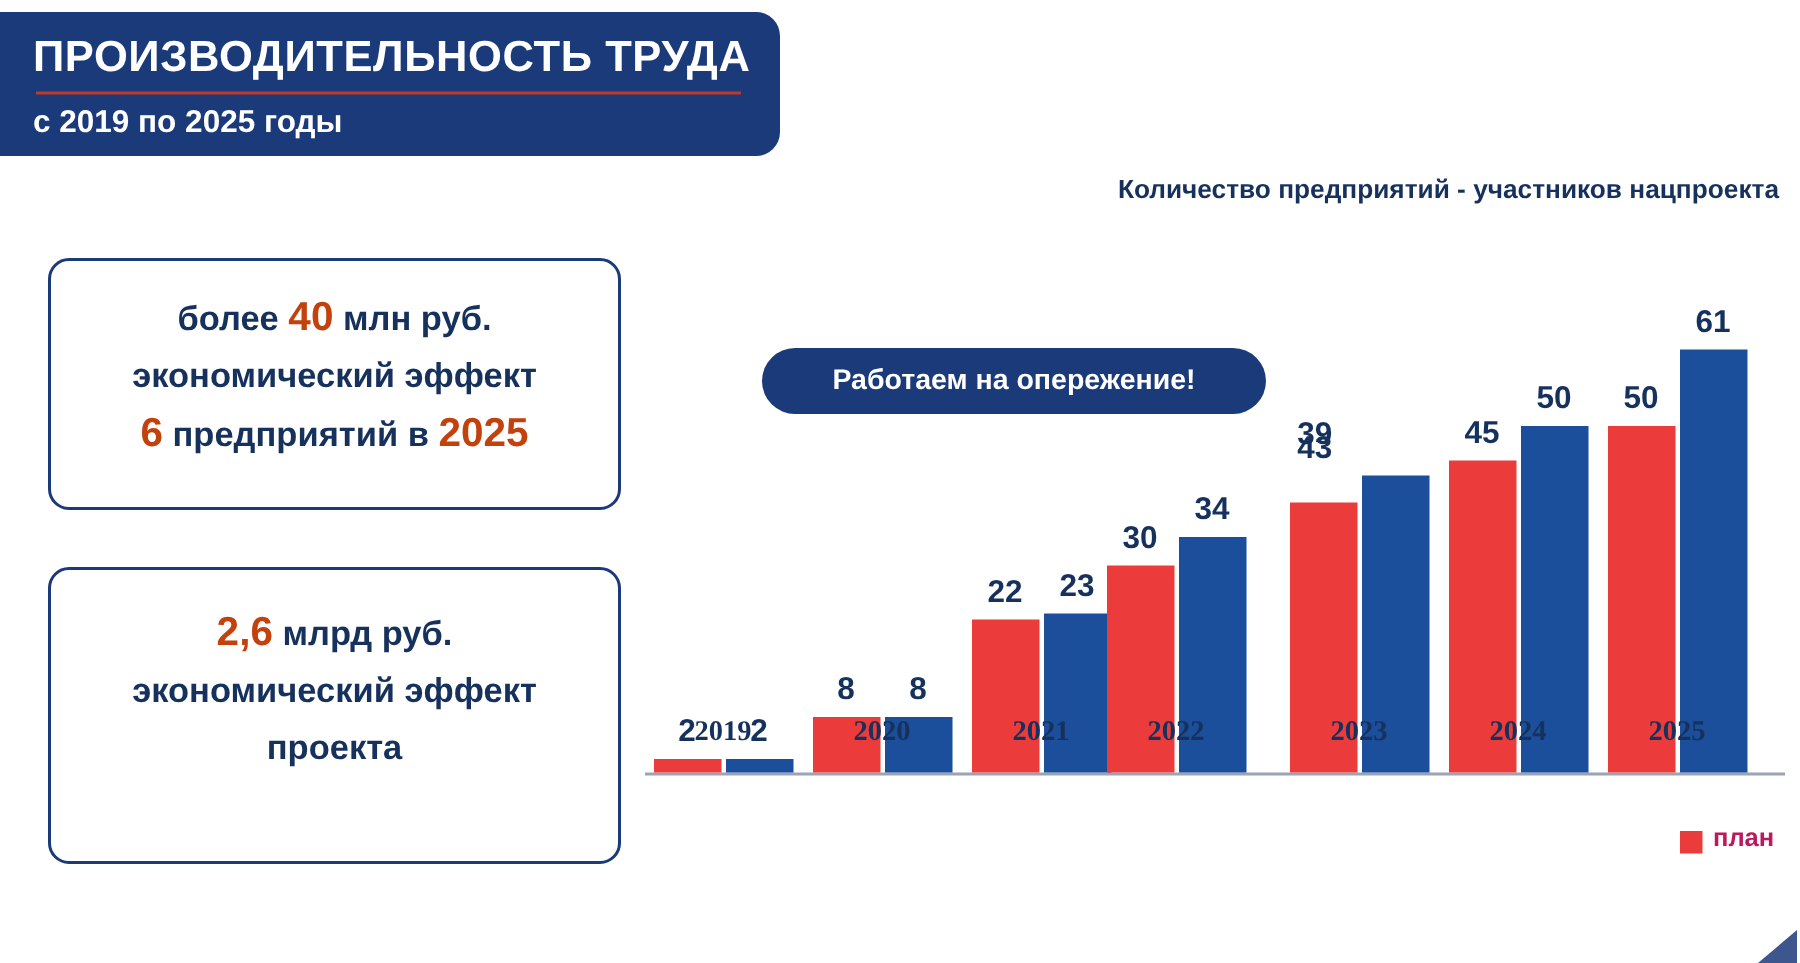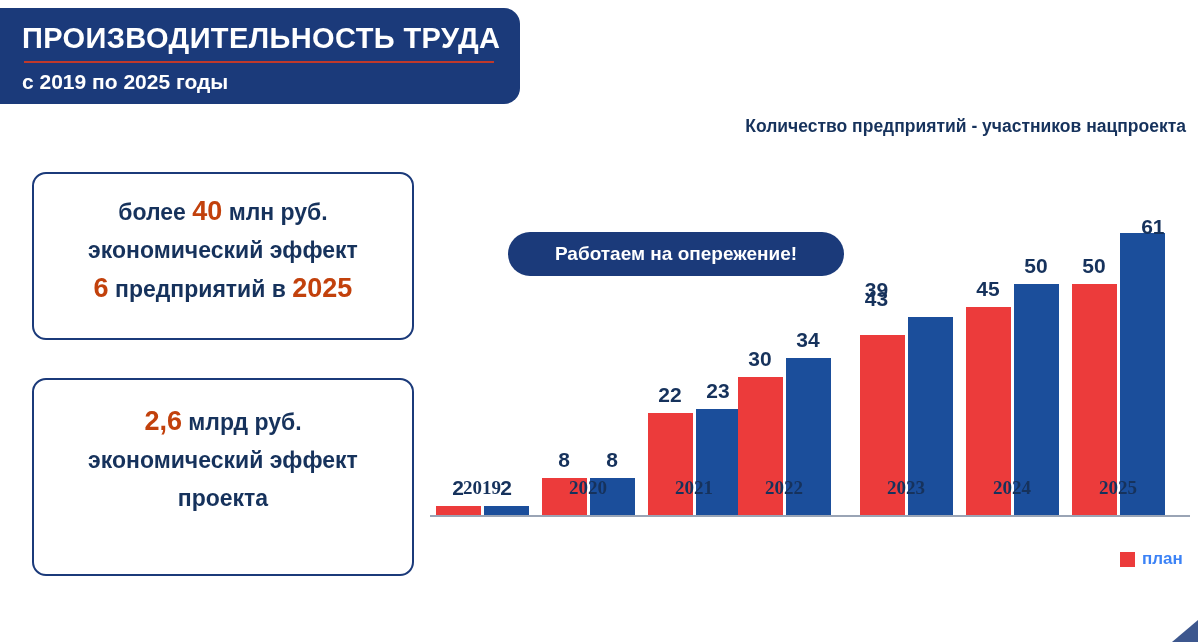--- a/index.html
+++ b/index.html
@@ -181,25 +181,25 @@
   .legend {
     position: absolute;
     left: 700px;
     bottom: 6px;
     display: flex;
     align-items: center;
     gap: 22px;
   }
   .legend-item {
     display: flex;
-    align-items: center;
+    align-items: flex-end;
     gap: 7px;
     font-size: 17px;
     font-weight: bold;
-    color: #3b82f6;
+    color: #be185d;
   }
   .swatch {
     width: 15px;
     height: 15px;
     display: inline-block;
   }
 
   .corner-mark {
     position: absolute;
     right: 2px;
@@ -311,21 +311,21 @@
         </div>
         <div class="xlabel">2024</div>
       </div>
       <div class="group" style="left: 646px;">
         <div class="bars">
           <div class="bar plan" style="height: 231px; background: rgb(236, 59, 59);"></div>
           <div class="bar fact" style="height: 282px; background: rgb(27, 78, 155);"></div>
         </div>
         <div class="vals" style="bottom: 288px;">
           <div class="val" style="position: relative; top: 51px;">50</div>
-          <div class="val" style="position: relative; top: 12px; text-align: right;">61</div>
+          <div class="val" style="position: relative; top: 0px;">61</div>
         </div>
         <div class="xlabel">2025</div>
       </div>
     </div>
   <div class="legend">
       <div class="legend-item">
         <span class="swatch" style="background: rgb(236, 59, 59);"></span>
         <span>план</span>
       </div>
     </div>

